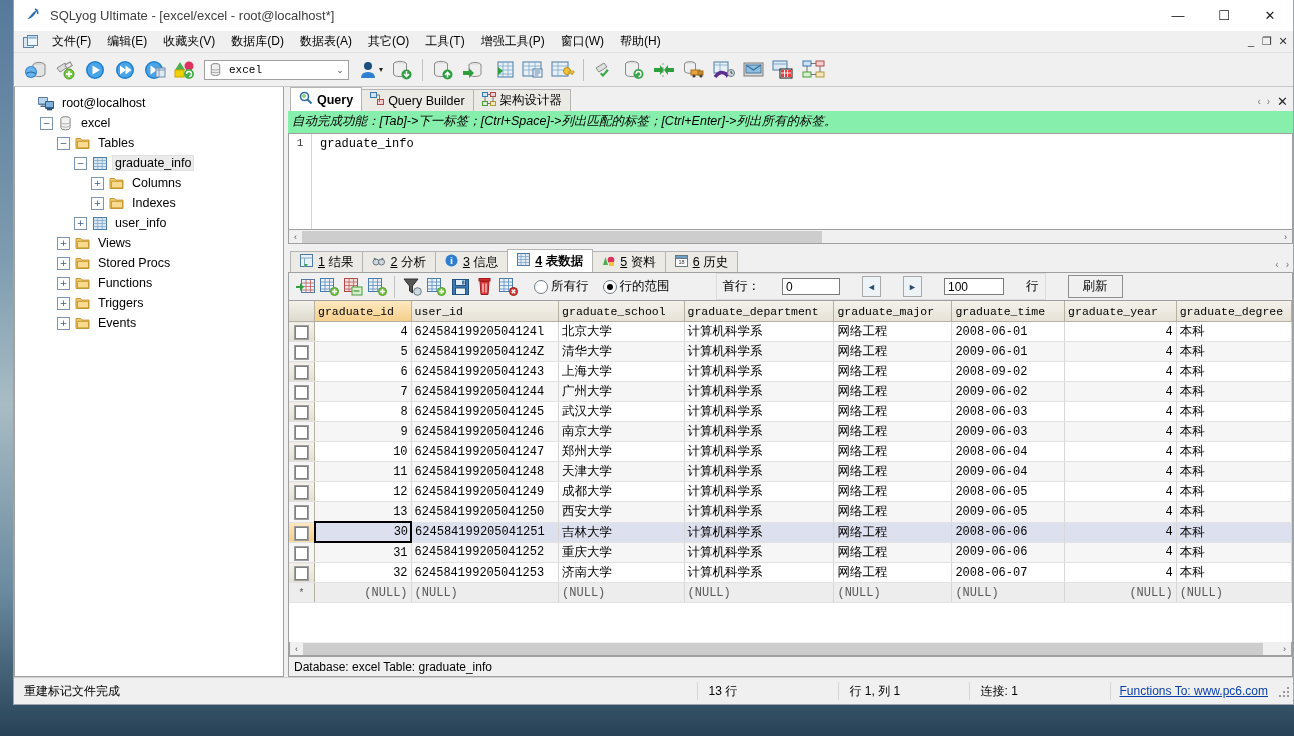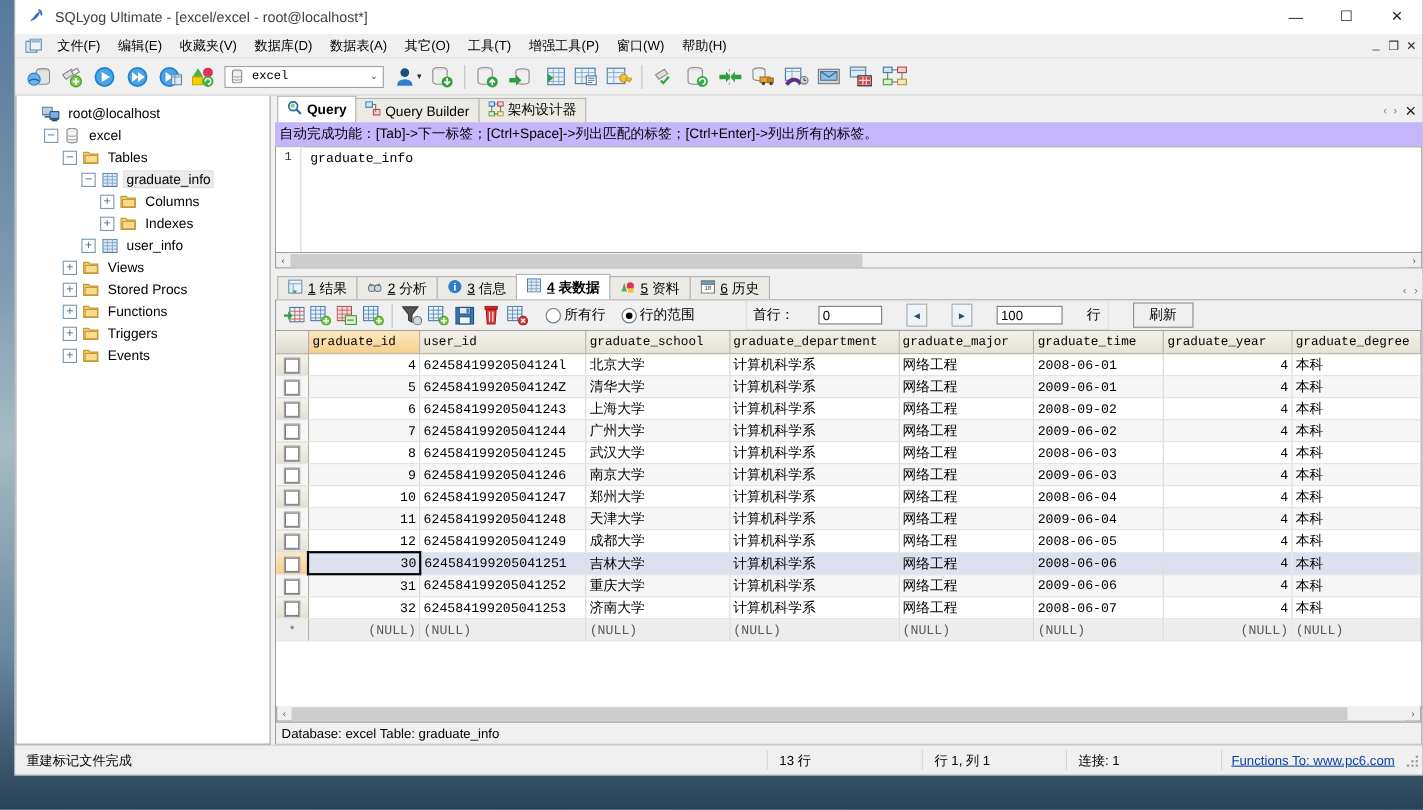--- a/index.html
+++ b/index.html
@@ -39,42 +39,42 @@
   .tbi{width:30px;height:30px;display:flex;align-items:center;justify-content:center;flex:none;}
   .tb-sep{width:1px;height:22px;background:#c0c0c0;margin:0 5px;flex:none;}
   .db-select{width:145px;height:20px;border:1px solid #a0a0a0;background:#fff;display:flex;
      align-items:center;margin:0 4px;box-sizing:border-box;}
   .db-select .dbicon{width:16px;display:flex;align-items:center;justify-content:center;margin-left:2px;}
   .db-select .dbtext{flex:1;font-family:"Liberation Mono","DejaVu Sans Mono",monospace;font-size:11px;padding-left:6px;color:#000;}
   .db-select .dbarrow{width:16px;text-align:center;font-size:9px;color:#555;}
   .tb-small-arrow{font-size:8px;color:#222;margin-left:-4px;margin-right:4px;}
   
   .body{flex:1;display:flex;min-height:0;}
-  .sidebar{width:232px;background:#fff;border:1px solid #a0a0a0;border-top:none;
+  .sidebar{width:270px;background:#fff;border:1px solid #a0a0a0;border-top:none;
     margin:0;box-sizing:border-box;overflow:hidden;flex:none;position:relative;}
   .tree{padding:6px 0 0 8px;}
   .tnode{display:flex;align-items:center;height:20px;font-size:12.5px;color:#000;white-space:nowrap;}
   .expander{width:11px;height:11px;border:1px solid #7b96b0;background:#fff;
      display:inline-flex;align-items:center;justify-content:center;font-size:9px;line-height:1;
      color:#3a5d80;margin-right:4px;flex:none;font-family:"DejaVu Sans",sans-serif;}
   .expander.none{border:none;background:transparent;}
   .ticon{width:17px;height:16px;margin-right:4px;display:flex;align-items:center;justify-content:center;flex:none;}
   .tlabel{padding:1px 3px;}
   .tlabel.sel{background:#ebebeb;border:1px solid #e0e0e0;padding:0px 2px;}
   .sb-divider{width:4px;background:#f0f0f0;flex:none;}
   
   .right{flex:1;display:flex;flex-direction:column;min-width:0;background:#f0f0f0;}
   .qtabs{height:24px;display:flex;align-items:flex-end;background:#f0f0f0;flex:none;position:relative;padding-left:2px;}
   .qtab{height:21px;display:flex;align-items:center;gap:4px;padding:0 8px;border:1px solid #b4b4b4;
     border-bottom:none;background:#eceae4;font-size:12.5px;color:#000;margin-right:-1px;}
   .qtab.active{background:#fff;height:23px;font-weight:bold;}
   .qtab-nav{position:absolute;right:2px;bottom:2px;display:flex;align-items:center;gap:2px;}
   .navarrow{font-size:10px;color:#7a7a7a;padding:0 2px;}
   .navclose{font-size:13px;color:#222;padding:0 3px;}
-  .hinttext{font-size:12.5px;color:#000;padding:2px 4px 3px 4px;background:#c4b5fd;flex:none;}
+  .hinttext{font-size:12.5px;color:#000;padding:2px 4px 3px 4px;background:#86efac;flex:none;font-style:italic;}
   .editor{background:#fff;border:1px solid #a0a0a0;margin:0 0 0 0;flex:none;height:97px;
     display:flex;box-sizing:border-box;position:relative;}
   .gutter{width:22px;background:#fff;border-right:1px solid #d4d4d4;
     font-family:"Liberation Mono","DejaVu Sans Mono",monospace;font-size:11px;color:#333;
     padding-top:3px;text-align:center;flex:none;}
   .code{flex:1;font-family:"Liberation Mono","DejaVu Sans Mono",monospace;font-size:12px;
     color:#000;padding:3px 0 0 8px;}
   .hscroll{height:14px;background:#f0f0f0;border:1px solid #a0a0a0;border-top:none;display:flex;align-items:center;flex:none;box-sizing:border-box;}
   .hscroll .sb-arrow{width:13px;text-align:center;font-size:9px;color:#505050;flex:none;}
   .hscroll .sb-track{flex:1;height:12px;background:#f0f0f0;position:relative;}
@@ -830,20 +830,31 @@
                   <td class="rowhdr"><span class="cbox"></span></td>
                   <td class="num" style="width: 100px;">12</td>
                   <td class="" style="width: 148px;">624584199205041249</td>
                   <td class="cjk" style="width: 130px;">成都大学</td>
                   <td class="cjk" style="width: 152px;">计算机科学系</td>
                   <td class="cjk" style="width: 122px;">网络工程</td>
                   <td class="" style="width: 118px;">2008-06-05</td>
                   <td class="num" style="width: 116px;">4</td>
                   <td class="cjk" style="width: 112px;">本科</td>
                 </tr>
+                <tr class="alt ">
+                  <td class="rowhdr"><span class="cbox"></span></td>
+                  <td class="num" style="width: 100px;">13</td>
+                  <td class="" style="width: 148px;">624584199205041250</td>
+                  <td class="cjk" style="width: 130px;">西安大学</td>
+                  <td class="cjk" style="width: 152px;">计算机科学系</td>
+                  <td class="cjk" style="width: 122px;">网络工程</td>
+                  <td class="" style="width: 118px;">2009-06-05</td>
+                  <td class="num" style="width: 116px;">4</td>
+                  <td class="cjk" style="width: 112px;">本科</td>
+                </tr>
                 <tr class="sel">
                   <td class="rowhdr"><span class="cbox"></span></td>
                   <td class="num cellsel" style="width: 100px;">30</td>
                   <td class="" style="width: 148px;">624584199205041251</td>
                   <td class="cjk" style="width: 130px;">吉林大学</td>
                   <td class="cjk" style="width: 152px;">计算机科学系</td>
                   <td class="cjk" style="width: 122px;">网络工程</td>
                   <td class="" style="width: 118px;">2008-06-06</td>
                   <td class="num" style="width: 116px;">4</td>
                   <td class="cjk" style="width: 112px;">本科</td>

